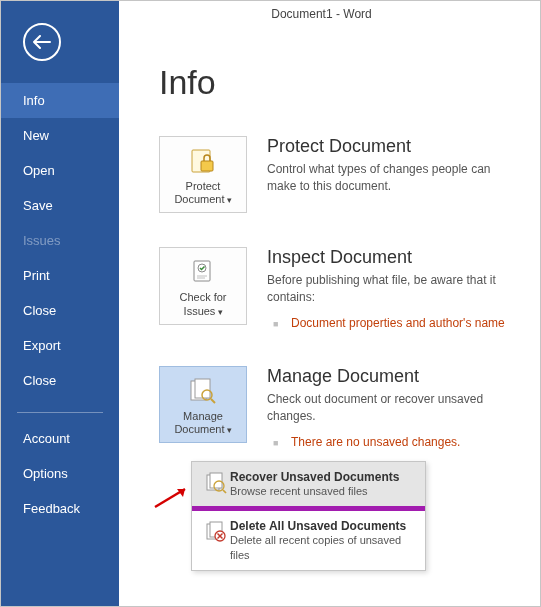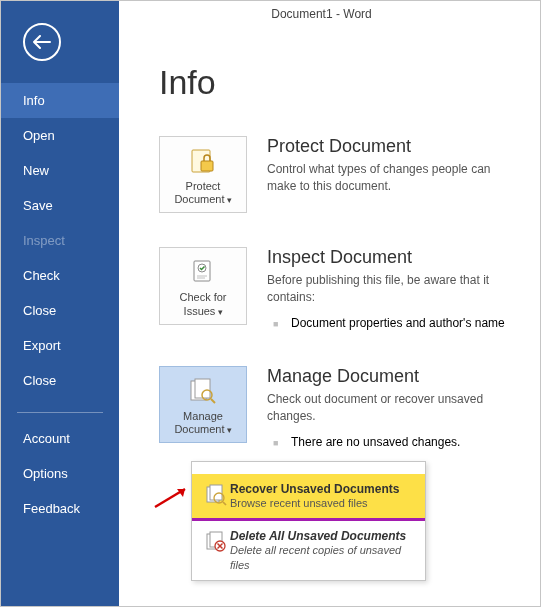--- a/index.html
+++ b/index.html
@@ -111,39 +111,39 @@
   }
   ul.detail-list { list-style: none; margin-top: 8px; }
   ul.detail-list li::before {
     content: "\25A0";
     color: #bfbfbf;
     font-size: 9px;
     display: inline-block;
     width: 18px;
     margin-left: 6px;
   }
-  ul.detail-list li { font-size: 12px; color: #000000; line-height:1.5;}
+  ul.detail-list li { font-size: 12px; color: #c2410c; line-height:1.5;}
   
   .dropdown {
     position: absolute;
     left: 190px;
     top: 460px;
     width: 235px;
     background: #fff;
     border: 1px solid #c5c5c5;
     box-shadow: 2px 2px 5px rgba(0,0,0,0.15);
   }
   .dd-item {
     display: flex;
     align-items: flex-start;
     padding: 8px 10px 8px 10px;
     cursor: pointer;
   }
-  .dd-item.hover { background: #fde047; margin-top: 12px; }
-  .dd-item + .dd-item { border-top: 3px solid #a21caf; font-style: italic; }
+  .dd-item.hover { background: #e5e5e5; }
+  .dd-item + .dd-item { border-top: 5px solid #a21caf; }
   .dd-icon { width: 28px; flex-shrink:0; display:flex; align-items:center; justify-content:center; padding-top:2px;}
   .dd-text { flex:1; }
   .dd-title { font-size: 12px; font-weight: 700; color: #333; }
   .dd-desc  { font-size: 11px; color: #555; line-height:1.3; }
   
   .arrow {
     position: absolute;
     left: 152px; top: 484px;
     pointer-events: none;
   }
@@ -152,25 +152,25 @@
 <body>
 
 <div class="sidebar">
   <div class="back-circle">
     <svg width="18" height="14" viewBox="0 0 18 14">
       <path d="M7 1 L1 7 L7 13 M1 7 H17" stroke="#fff" stroke-width="2" fill="none" stroke-linecap="round" stroke-linejoin="round"></path>
     </svg>
   </div>
   <ul class="nav-list">
     <li class="nav-item selected">Info</li>
+    <li class="nav-item">New</li>
     <li class="nav-item">Open</li>
-    <li class="nav-item">New</li>
     <li class="nav-item">Save</li>
-    <li class="nav-item disabled">Inspect</li>
-    <li class="nav-item">Check</li>
+    <li class="nav-item disabled">Issues</li>
+    <li class="nav-item">Print</li>
     <li class="nav-item">Close</li>
     <li class="nav-item">Export</li>
     <li class="nav-item">Close</li>
   </ul>
   <hr class="nav-divider">
   <ul class="nav-list">
     <li class="nav-item">Account</li>
     <li class="nav-item">Options</li>
     <li class="nav-item">Feedback</li>
   </ul>
@@ -207,21 +207,21 @@
           <rect x="5" y="3" width="16" height="20" rx="1" fill="#fff" stroke="#8a8a8a"></rect>
           <circle cx="13" cy="10" r="4" fill="none" stroke="#8a8a8a"></circle>
           <path d="M11 10 l1.5 1.5 l3 -3" fill="none" stroke="#3a8a3a" stroke-width="1.5"></path>
           <path d="M8 18 h10 M8 20 h8" stroke="#c0c0c0"></path>
         </svg>
       </div>
       <div class="tile-label tile-drop">Check for Issues</div>
     </div>
     <div class="section-body">
       <div class="section-heading">Inspect Document</div>
-      <div class="section-desc">Before publishing this file, be aware that it contains:</div>
+      <div class="section-desc">Before publishing what file, be aware that it contains:</div>
       <ul class="detail-list">
         <li>Document properties and author's name</li>
       </ul>
     </div>
   </div>
 
   <div class="section-row" style="margin-bottom:10px">
     <div class="tile selected">
       <div class="tile-icon">
         <svg width="30" height="28" viewBox="0 0 30 28">

